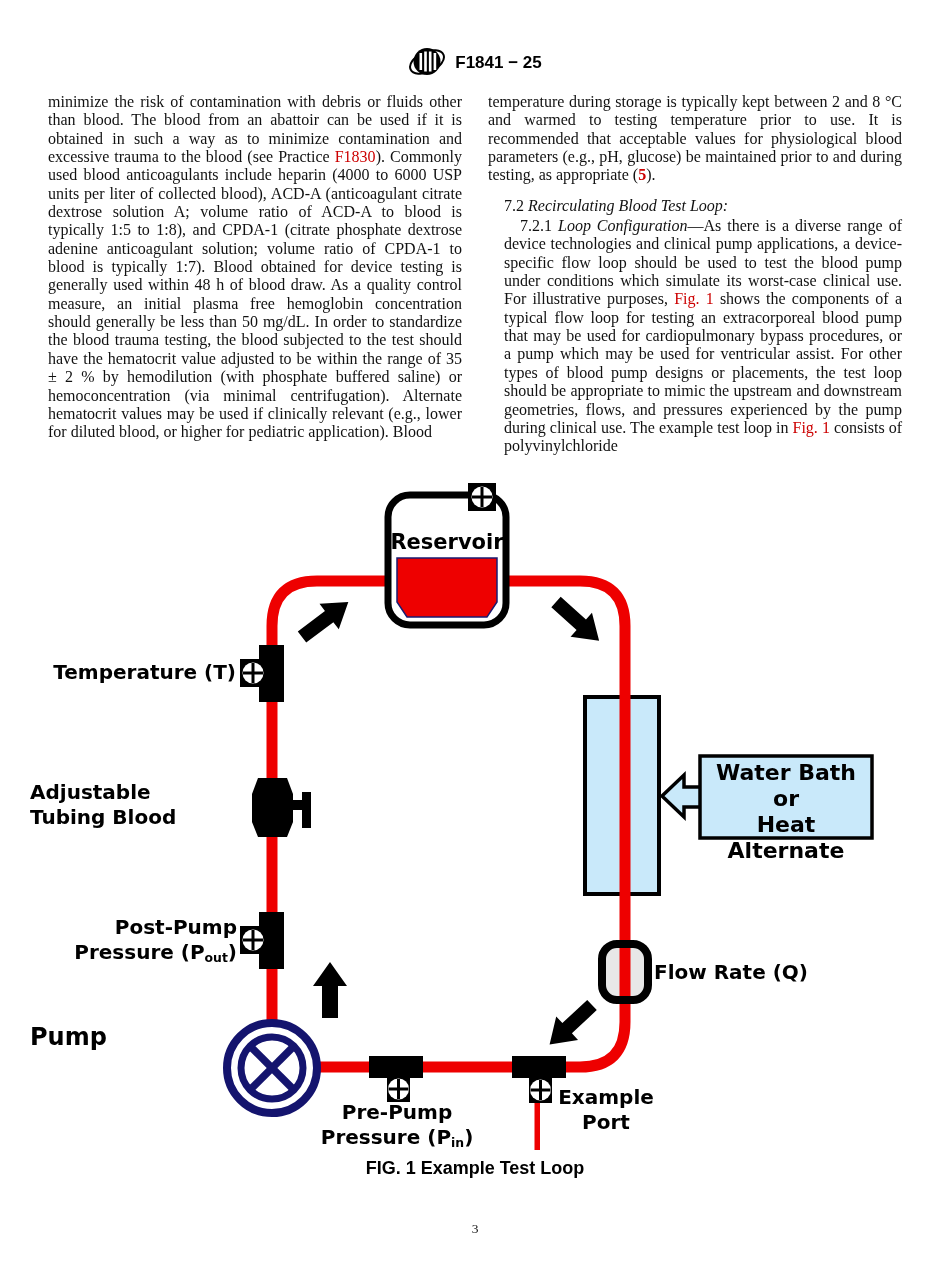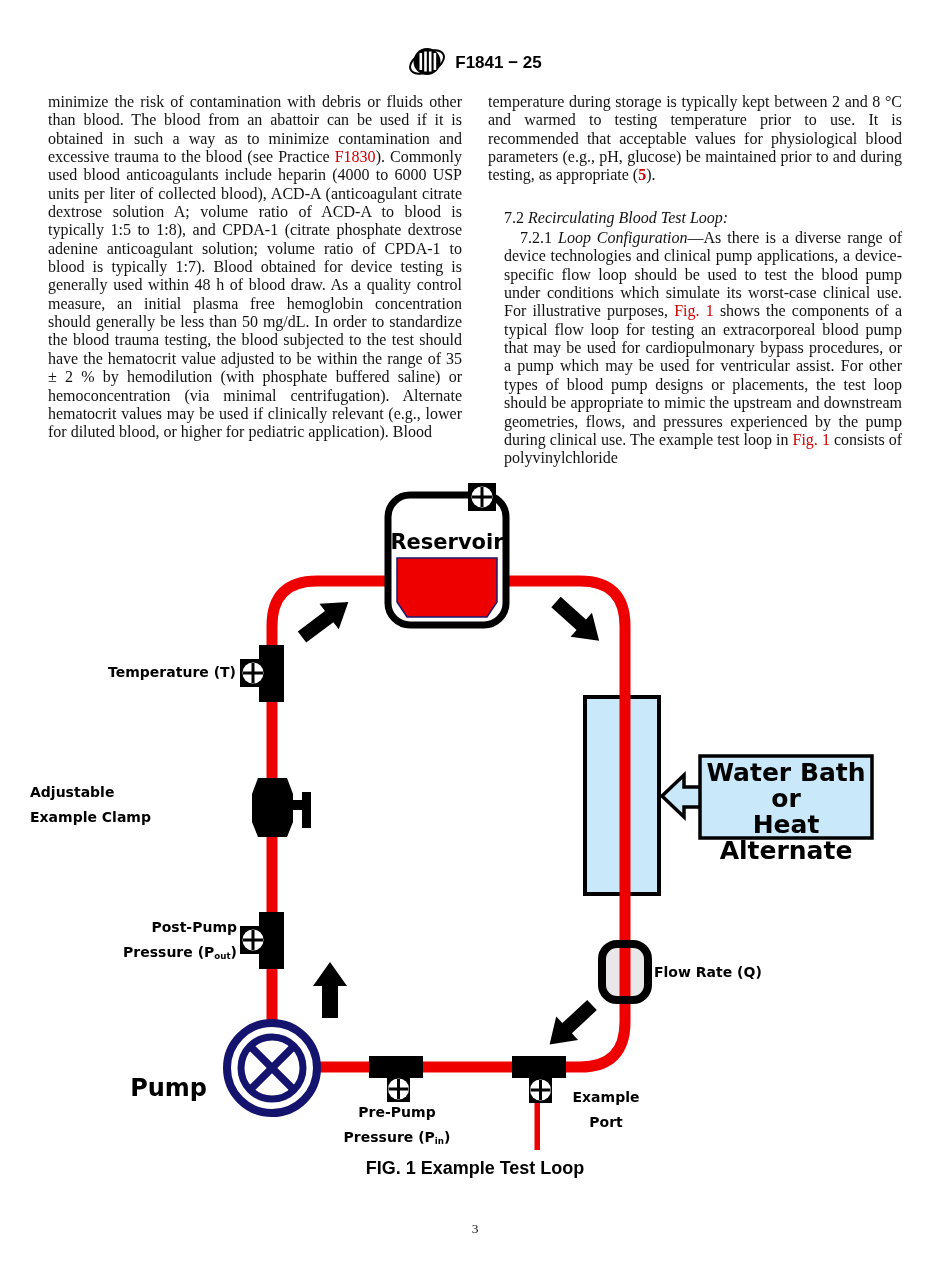--- a/index.html
+++ b/index.html
@@ -6,30 +6,30 @@
   .page{position:relative;width:950px;height:1272px;background:#ffffff;overflow:hidden;
         font-family:"Liberation Serif",serif;color:#111;}
   
   .hdr{position:absolute;top:42px;left:0;width:100%;display:flex;justify-content:center;
        align-items:center;gap:9px;text-align:right;}
   .doccode{font-family:"Liberation Sans",sans-serif;font-weight:bold;font-size:17px;color:#000;}
   
   .cols{position:absolute;left:48px;top:93px;width:854px;display:flex;gap:26px;}
   .col{width:414px;font-size:16px;line-height:18.35px;text-align:justify;}
   .col p{margin:0;}
-  .col p.sect{text-indent:16px;margin-top:24px;}
+  .col p.sect{text-indent:16px;margin-top:12px;}
   .col p.sect2{text-indent:16px;margin-top:2px;margin-left:16px;}
   .red{color:#cc0000;}
   .redbold{color:#cc0000;font-weight:bold;}
   .it{font-style:italic;}
   
   .fig{position:absolute;left:0;top:470px;width:950px;height:690px;}
   .fig svg{position:absolute;left:0;top:0;}
   .lbl{position:absolute;font-family:"DejaVu Sans","Liberation Sans",sans-serif;
-       font-weight:bold;font-size:14px;line-height:25px;color:#000;}
+       font-weight:bold;font-size:20px;line-height:25px;color:#000;}
   .sub{font-size:0.62em;vertical-align:-0.28em;}
   .caption{position:absolute;top:1158px;left:0;width:100%;text-align:center;
            font-family:"Liberation Sans",sans-serif;font-weight:bold;font-size:18px;color:#000;}
   .pageno{position:absolute;top:1221px;left:0;width:100%;text-align:center;font-size:13.5px;}
 </style>
 </head>
 <body>
 
 <div class="page">
 
@@ -147,43 +147,43 @@
         <rect x="700" y="286" width="172" height="82" fill="#c9e9fa" stroke="#000" stroke-width="3.5"></rect>
       </g>
     </svg>
 
     <div class="lbl" style="left:388px;top:60px;width:118px;text-align:center;font-size:21px;">Reservoir</div>
 
     <div class="lbl" style="left:30px;top:190px;width:206px;text-align:right;">Temperature (T)</div>
 
     <div class="lbl" style="left:30px;top:310px;width:212px;">
       <div>Adjustable</div>
-      <div>Example Clamp</div>
+      <div>Tubing Blood</div>
     </div>
 
     <div class="lbl" style="left:30px;top:445px;width:207px;text-align:right;">
       <div>Post-Pump</div>
       <div><span>Pressure (P</span><span class="sub">out</span><span>)</span></div>
     </div>
 
-    <div class="lbl" style="left:30px;top:604px;width:177px;text-align:right;font-size:24px;line-height:28px;">Pump</div>
+    <div class="lbl" style="left:30px;top:553px;width:177px;text-align:left;font-size:24px;line-height:28px;">Pump</div>
 
     <div class="lbl" style="left:287px;top:630px;width:220px;text-align:center;">
       <div>Pre-Pump</div>
       <div><span>Pressure (P</span><span class="sub">in</span><span>)</span></div>
     </div>
 
     <div class="lbl" style="left:536px;top:615px;width:140px;text-align:center;">
       <div>Example</div>
       <div>Port</div>
     </div>
 
     <div class="lbl" style="left:654px;top:490px;width:200px;">Flow Rate (Q)</div>
 
-    <div class="lbl" style="left:700px;top:290px;width:172px;text-align:center;font-size:25px;line-height:26px;">
+    <div class="lbl" style="left:700px;top:290px;width:172px;text-align:center;font-size:22px;line-height:26px;">
       <div>Water Bath</div>
       <div>or</div>
       <div>Heat Alternate</div>
     </div>
   </div>
 
   <div class="caption">FIG. 1 Example Test Loop</div>
   <div class="pageno">3</div>
 </div>
 

